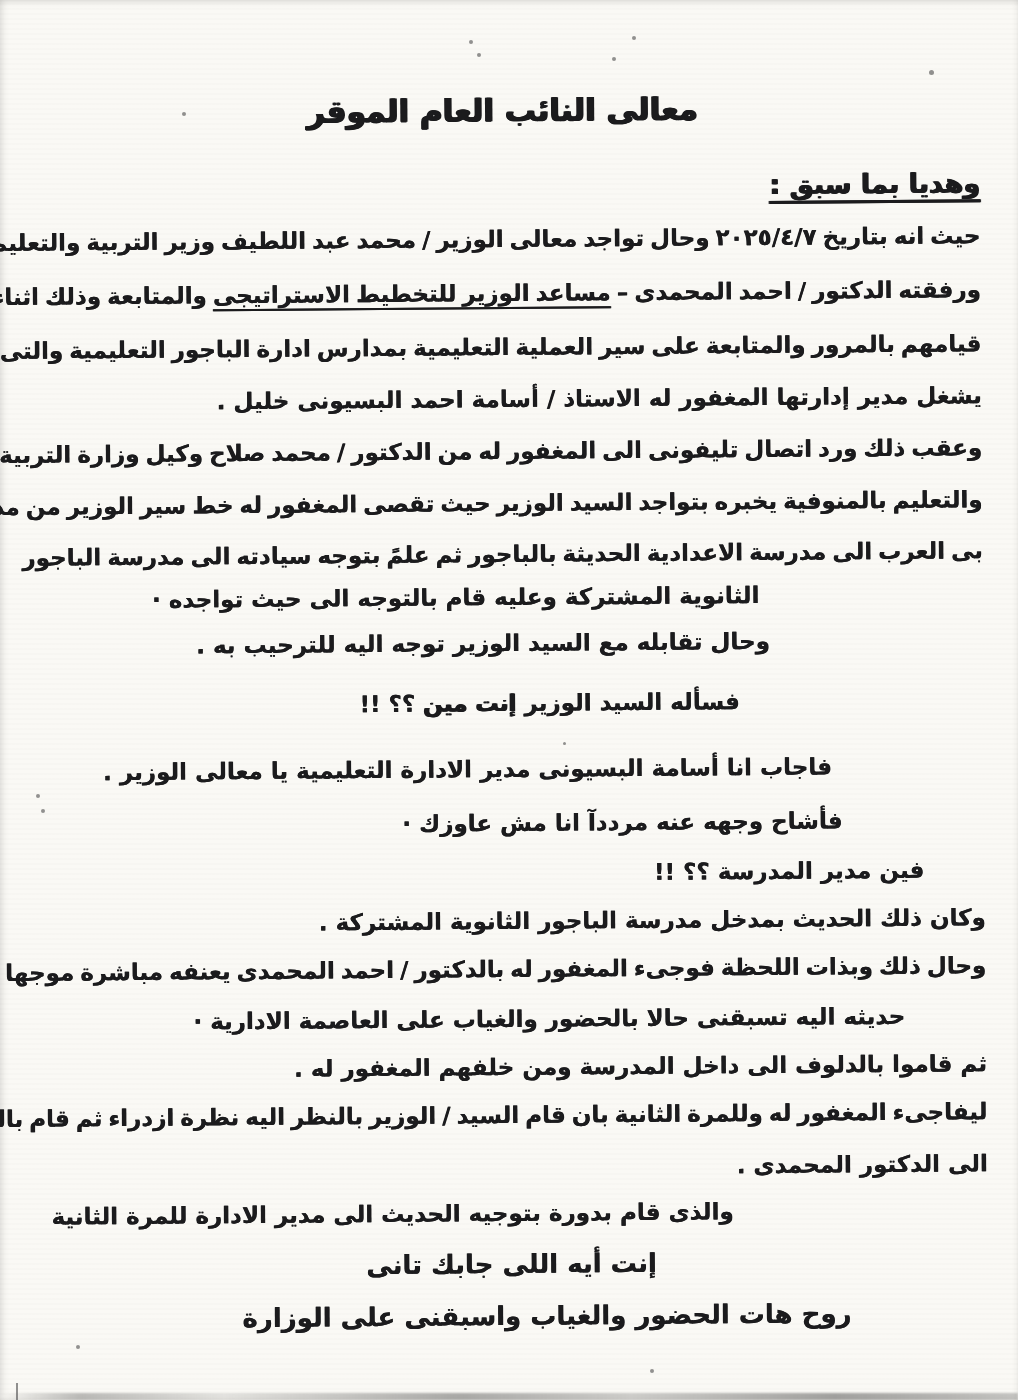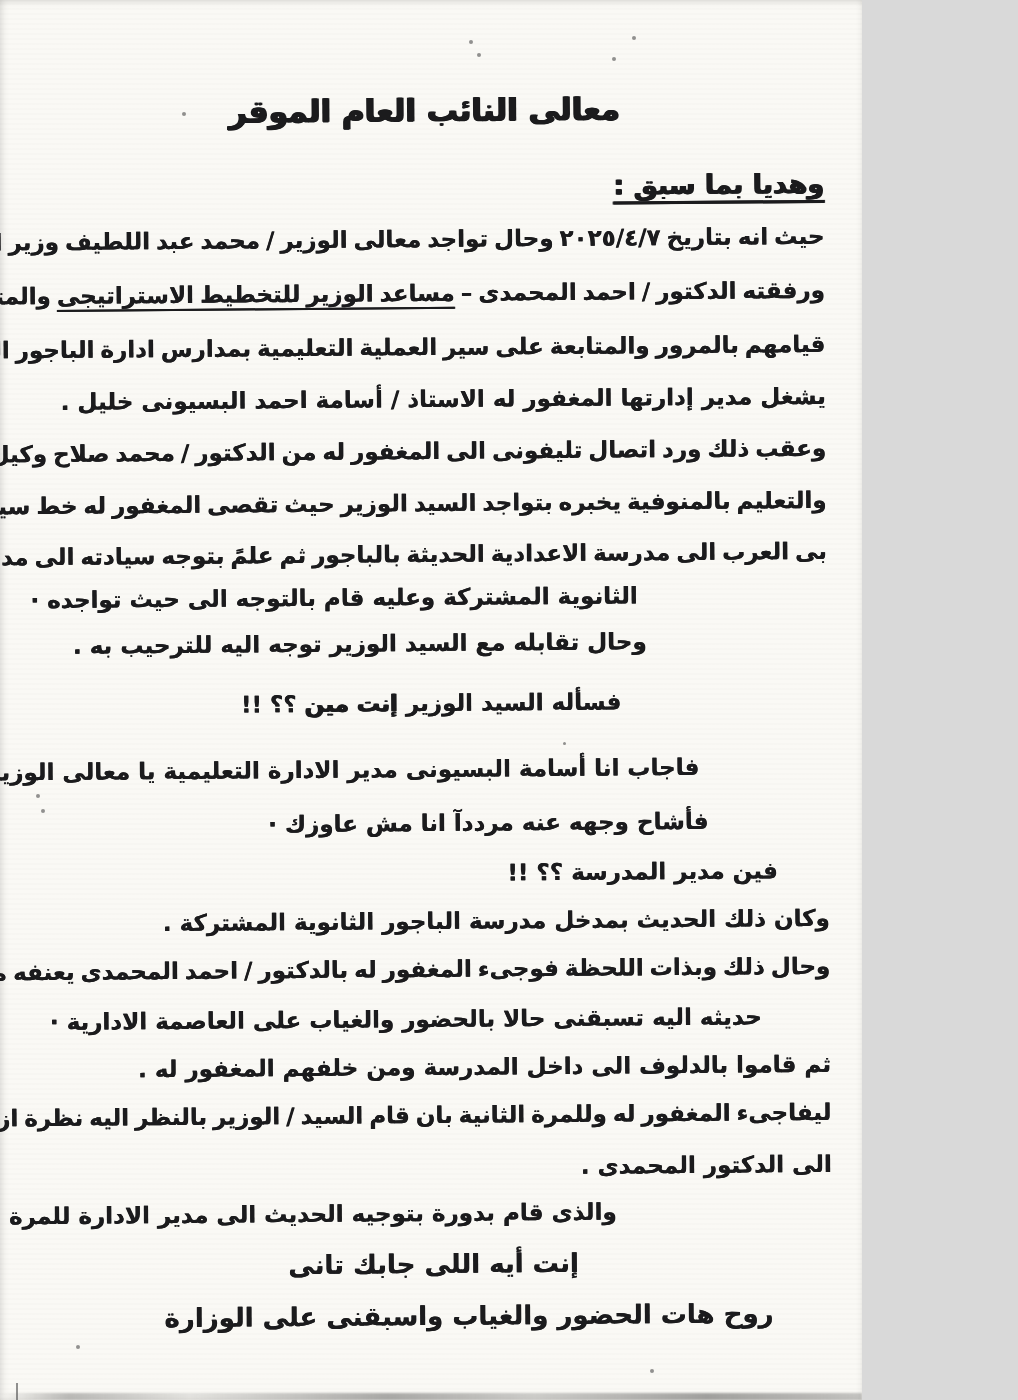--- a/index.html
+++ b/index.html
@@ -3,21 +3,21 @@
 <meta charset="utf-8">
 <style>
   html,body{margin:0;padding:0;}
   body{
     width:1018px;height:1400px;
     background:#d9d9d9;
     font-family:"DejaVu Sans",sans-serif;
   }
   .page{
     position:relative;
-    width:862px;height:1400px;
+    width:1018px;height:1400px;
     background-color:#faf9f5;
     background-image:repeating-linear-gradient(0deg, rgba(0,0,0,0.012) 0 2px, rgba(0,0,0,0) 2px 5px);
     box-shadow:inset 4px 0 8px -3px rgba(0,0,0,.14), inset -3px 0 7px -3px rgba(0,0,0,.08), inset 0 5px 9px -4px rgba(0,0,0,.10);
     overflow:hidden;
   }
   .text-layer{
     position:absolute;inset:0;
     transform:rotate(-0.45deg);
     transform-origin:50% 50%;
     direction:rtl;

